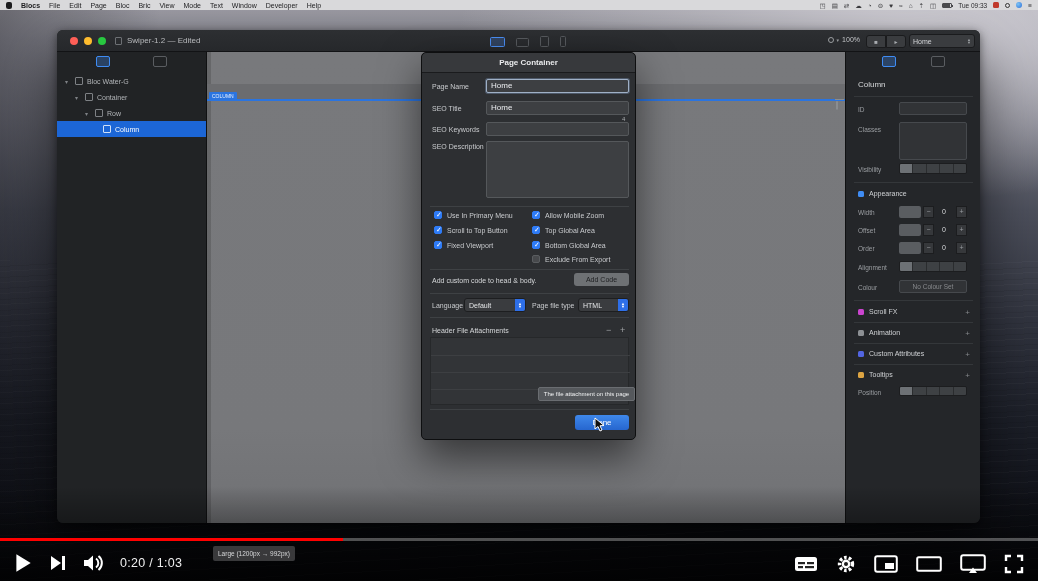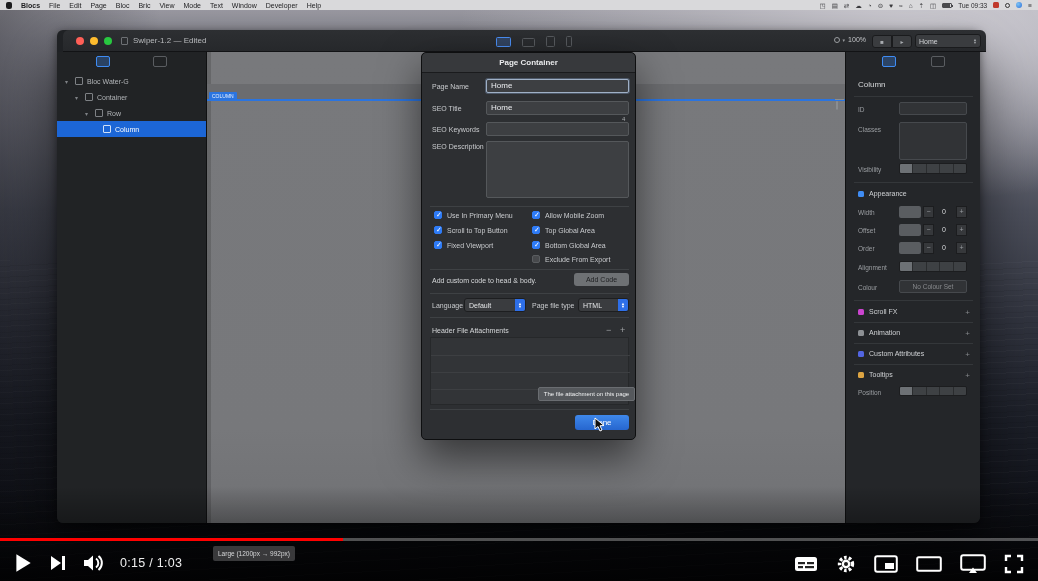--- a/index.html
+++ b/index.html
@@ -26,21 +26,21 @@
   .battery::after { content:""; position:absolute; right:-2px; top:1px; width:1px; height:2px; background:#4a4a4d; }
   .battery i { position:absolute; left:0; top:0; bottom:0; width:7px; background:#4a4a4d; }
   .mb-red { width:6px; height:6px; border-radius:1.5px; background:#c0392b; }
   .mb-loupe { width:5px; height:5px; border:1px solid #333; border-radius:50%; }
   .mb-siri { width:6px; height:6px; border-radius:50%; background:radial-gradient(circle at 35% 35%, #7cc4f5, #2e6fd8); }
 
   
   #window { left:57px; top:30px; width:923px; height:493px; background:#1f2124; border-radius:6px;
     box-shadow:0 25px 60px rgba(0,0,0,.6), 0 2px 10px rgba(0,0,0,.5); z-index:10; }
   #titlebar { left:0; top:0; width:923px; height:22px; background:linear-gradient(#2d2f32,#26282b);
-    border-bottom:1px solid #121315; border-radius:6px 6px 0 0;margin-left:6px; }
+    border-bottom:1px solid #121315; border-radius:6px 6px 0 0; }
   .tl { width:8px; height:8px; border-radius:50%; top:7px; }
   #tl-close{ left:13px; background:#ff5f57; } #tl-min{ left:27px; background:#febc2e; } #tl-zoom{ left:41px; background:#28c840; }
   #win-doc { left:58px; top:7px; width:7px; height:8px; border:1px solid #6d7074; border-radius:1px; }
   #win-title { left:70px; top:6px; font-size:8px; color:#b9bbbe; }
   .devbar { top:5px; height:13px; display:flex; gap:11px; align-items:center; }
   .dev { border:1px solid #56595d; border-radius:1.5px; position:relative; }
   .dev.active { border-color:#4a8df2; background:rgba(74,141,242,.25); }
   .dev-desktop { width:15px; height:10px; } .dev-laptop { width:13px; height:9px; margin-top:1px; }
   .dev-tablet { width:9px; height:11px; } .dev-phone { width:6px; height:11px; }
   #zoomgrp { right:120px; top:6px; display:flex; align-items:center; gap:3px; font-size:7px; color:#c3c5c8; }
@@ -425,21 +425,21 @@
           <rect x="14" y="3" width="3" height="14" fill="#fff"></rect>
         </svg>
     </span>
     <span class="vicon">
       <svg width="24" height="22" viewBox="0 0 24 20">
           <path d="M2 7 h4 l5 -4.5 v15 L6 13 H2 Z" fill="#fff"></path>
       <path d="M14 5.5 a5.5 5.5 0 0 1 0 9" stroke="#fff" stroke-width="2" fill="none"></path>
       <path d="M16.5 3 a9 9 0 0 1 0 14" stroke="#fff" stroke-width="2" fill="none"></path>
         </svg>
     </span>
-    <span class="vtime">0:15 / 1:03</span>
+    <span class="vtime">0:20 / 1:03</span>
   </div>
 
   <div id="controls-right" class="abs">
     <span class="vicon">
       <svg width="24" height="18" viewBox="0 0 24 18">
           <rect x="1" y="2" width="22" height="14" rx="2.5" fill="#fff"></rect>
           <rect x="4" y="7" width="7" height="2.2" fill="#222"></rect>
           <rect x="13" y="7" width="7" height="2.2" fill="#222"></rect>
           <rect x="4" y="11" width="5" height="2.2" fill="#222"></rect>
           <rect x="11" y="11" width="9" height="2.2" fill="#222"></rect>

